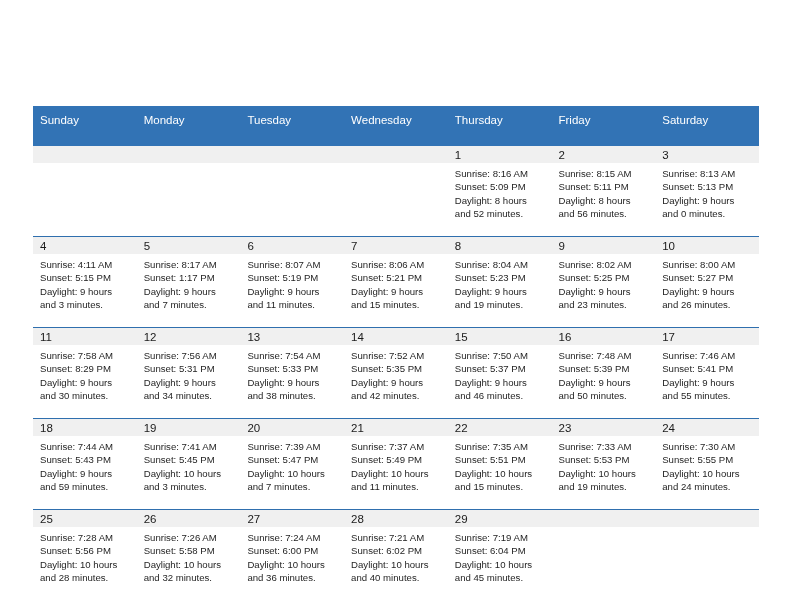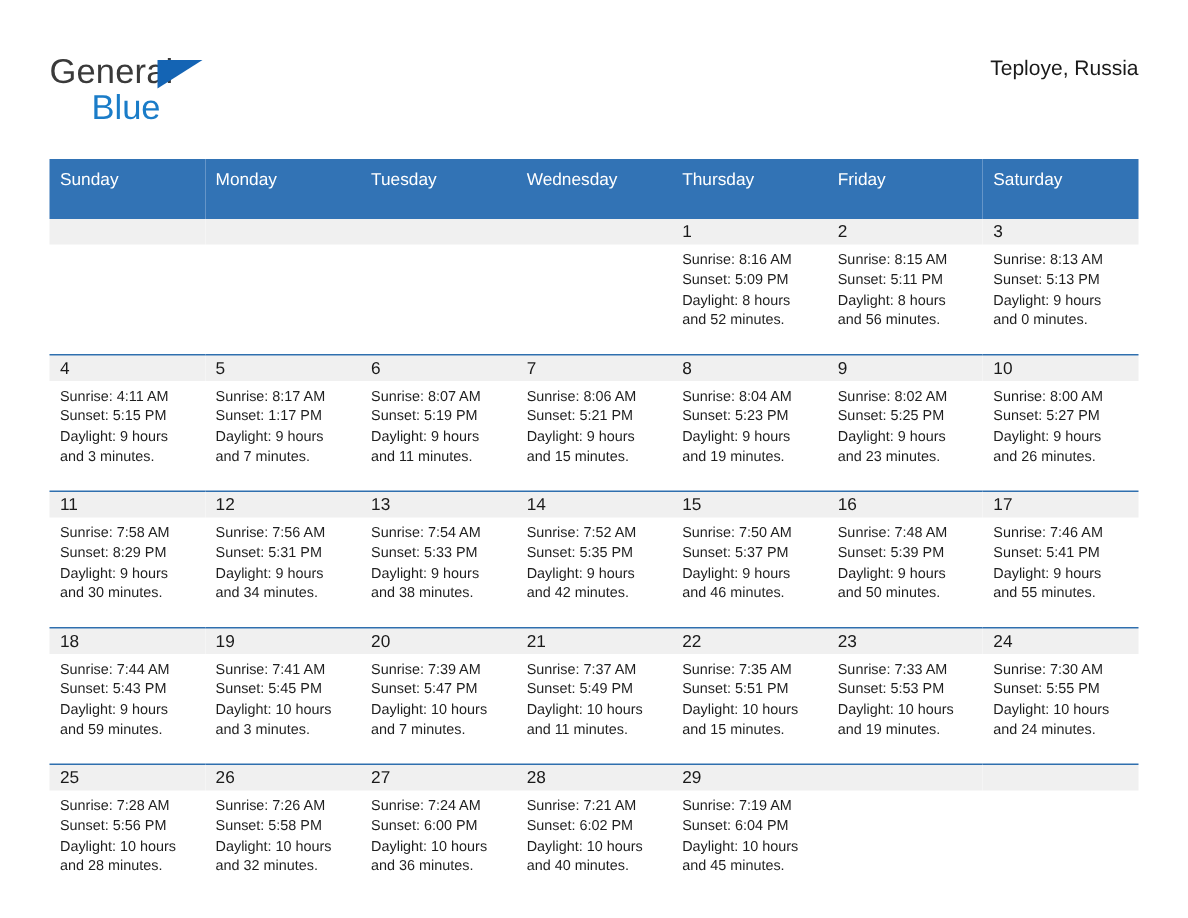--- a/index.html
+++ b/index.html
@@ -136,28 +136,22 @@
     white-space: nowrap;
   }
 </style>
 </head>
 <body>
 
 <div class="page">
 
   <div class="header">
 
-    <div class="brand">
-      <span class="brand-general">General</span>
-      <span class="brand-tri"></span>
-      <span class="brand-blue">Blue</span>
-    </div>
 
     <div class="title-block">
-      <div class="cal-sub">Teploye, Russia</div>
     </div>
 
   </div>
 
   <table class="calendar">
     <thead>
       <tr>
         <th>Sunday</th>
         <th>Monday</th>
         <th>Tuesday</th>

